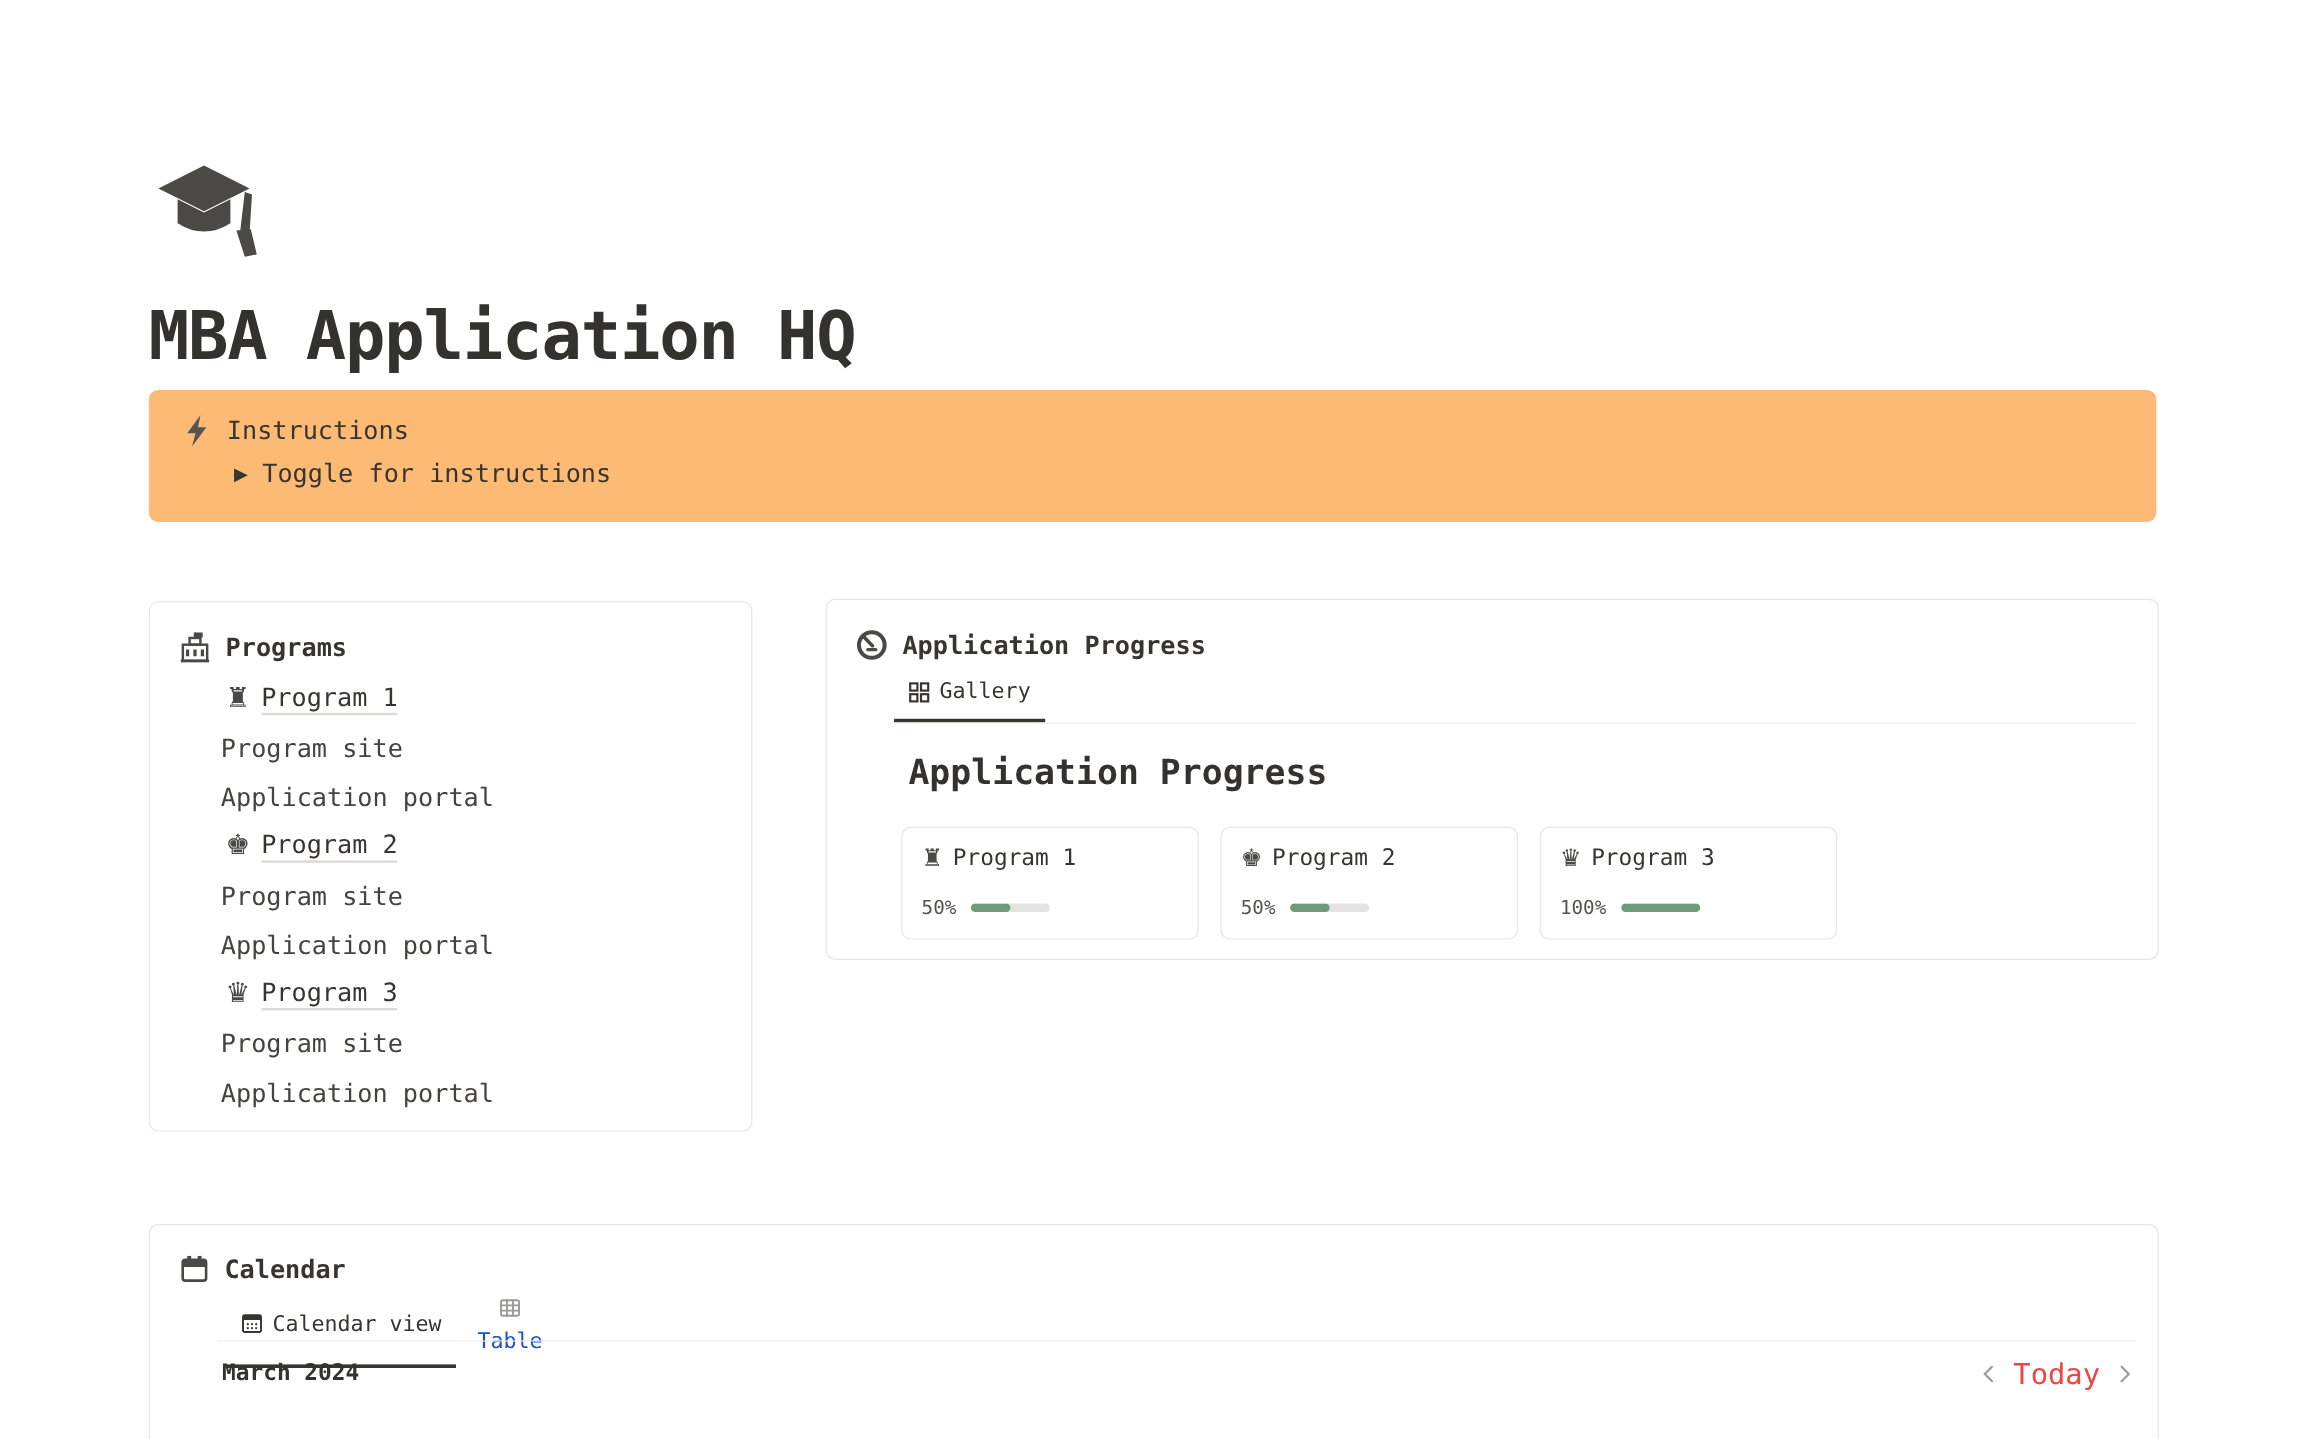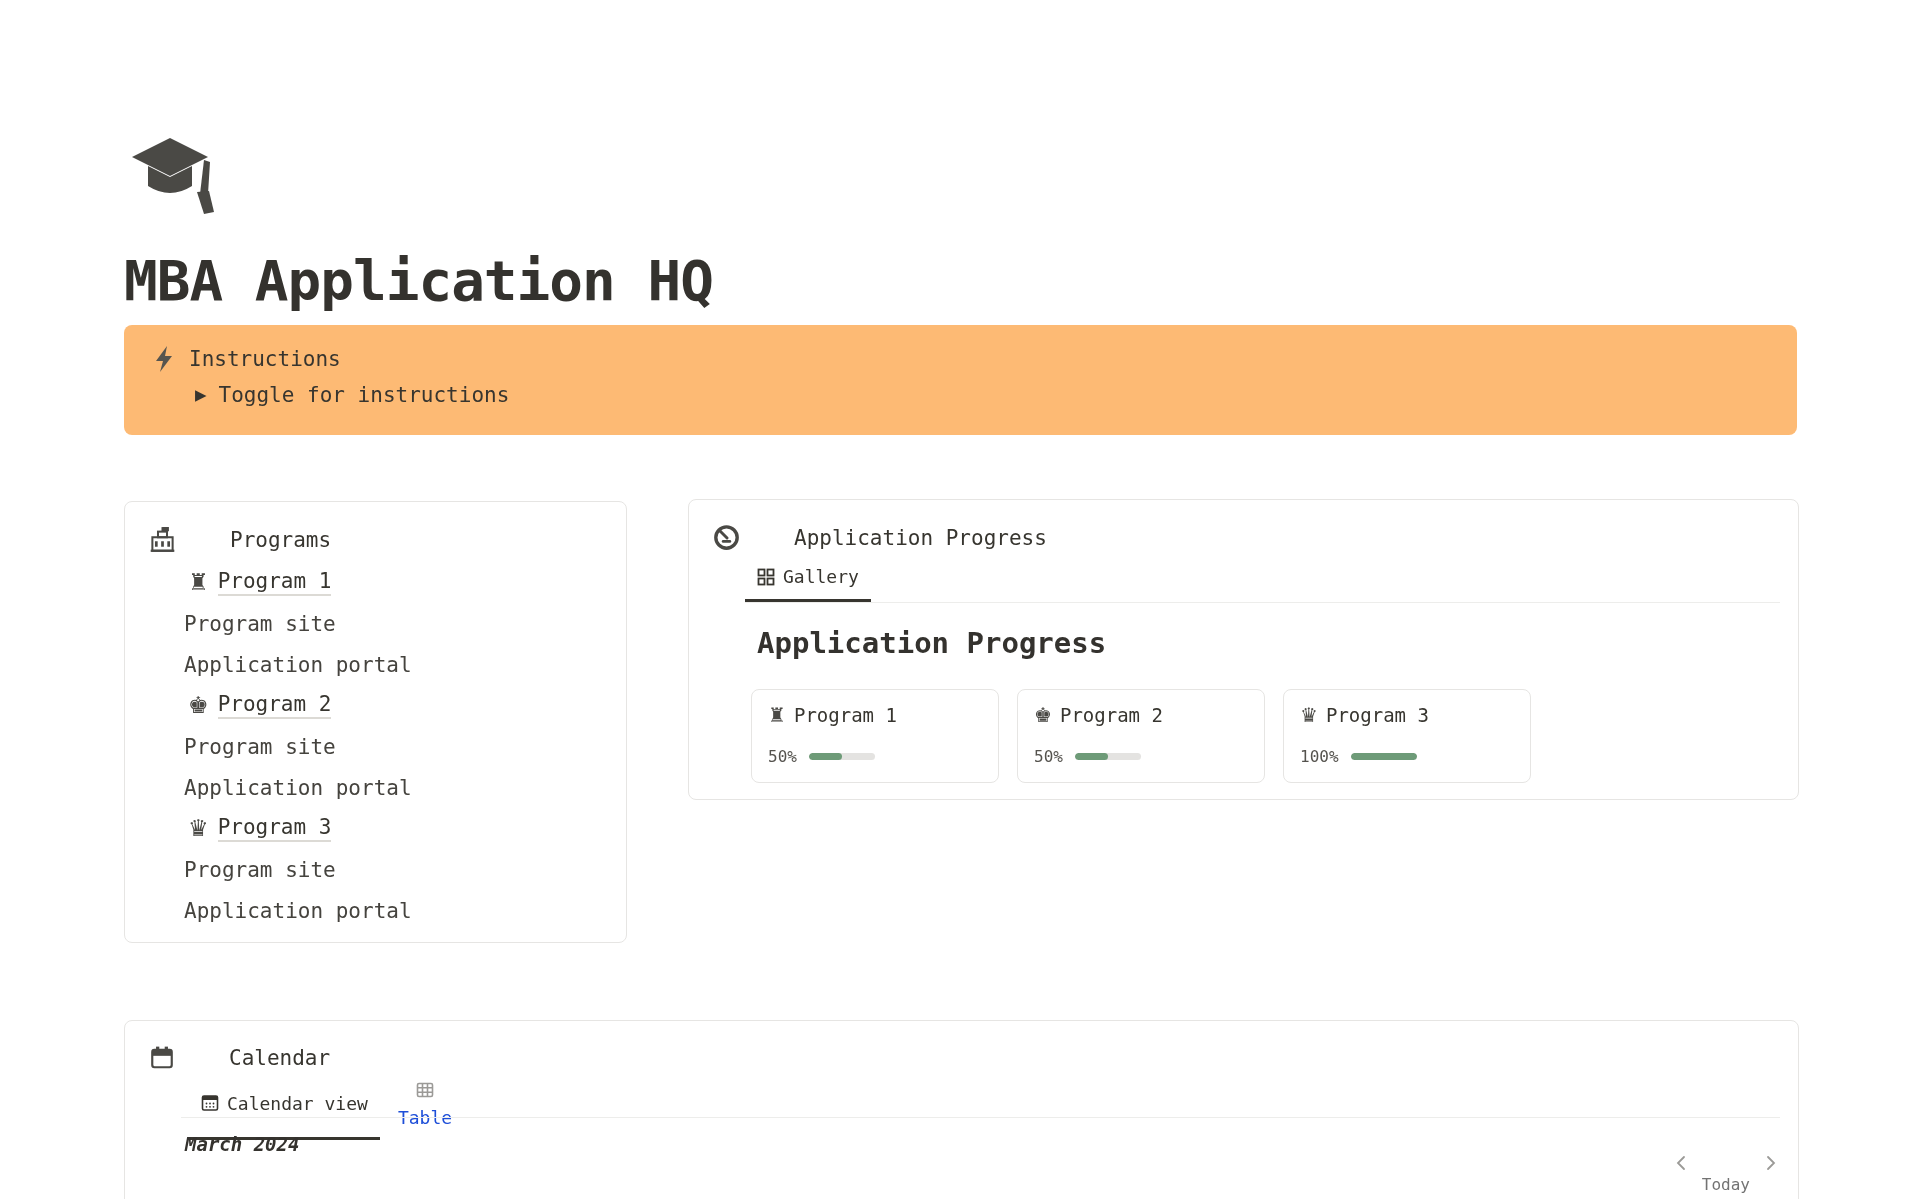--- a/index.html
+++ b/index.html
@@ -22,21 +22,21 @@
   .callout-row2{position:absolute;left:71px;top:58px;display:flex;align-items:center;gap:12px;}
   .callout-row2 .tri{font-family:"DejaVu Sans",sans-serif;font-size:15px;color:#37352f;}
   .callout-row2 .txt{font-size:21px;}
 
   
   .card{background:#fff;border:1px solid #e6e5e3;border-radius:8px;box-shadow:0 0 0 rgba(0,0,0,0);}
 
   
   .programs-card{left:124px;top:501px;width:501px;height:440px;}
   .card-header{position:absolute;left:24px;top:24px;display:flex;align-items:center;gap:12px;}
-  .card-header .txt{font-size:21px;font-weight:normal;margin-left:42px;}
+  .card-header .txt{font-size:21px;font-weight:bold;}
   .programs-list{position:absolute;left:0;top:60px;right:0;}
   .prog-row{height:41px;display:flex;align-items:center;}
   .prog-row.link-row{padding-left:63px;gap:9px;}
   .prog-row.plain-row{padding-left:59px;}
   .chess{font-family:"DejaVu Sans",sans-serif;font-size:23px;line-height:1;color:#4a4945;}
   .prog-link{font-size:21px;color:#37352f;border-bottom:2px solid #dcdad5;padding-bottom:1px;cursor:pointer;}
   .plain-row .txt{font-size:21px;color:#45433e;}
 
   
   .progress-card{left:688px;top:499px;width:1109px;height:299px;}
@@ -54,23 +54,23 @@
   .gcard-title .txt{font-size:19px;color:#37352f;}
   .gcard-progress{position:absolute;left:16px;bottom:16px;display:flex;align-items:center;gap:12px;}
   .gcard-progress .pct{font-size:16px;color:#55534e;}
   .bar-track{width:66px;height:7px;border-radius:4px;background:#e4e3e1;overflow:hidden;}
   .bar-fill{height:100%;border-radius:4px;}
 
   
   .calendar-card{left:124px;top:1020px;width:1673px;height:380px;}
   .calendar-tabs{position:absolute;left:64px;top:60px;display:flex;gap:6px;}
   .calendar-divider{left:56px;right:18px;top:96px;}
-  .cal-month{position:absolute;left:60px;top:112px;font-size:19px;font-weight:bold;color:#34322e;font-style:italic;}
+  .cal-month{position:absolute;left:60px;top:112px;font-size:19px;font-weight:bold;color:#34322e;}
   .cal-nav{position:absolute;right:22px;top:110px;display:flex;align-items:center;gap:16px;}
-  .cal-nav .today{font-size:16px;color:#737373;cursor:pointer;margin-top:44px;}
+  .cal-nav .today{font-size:24px;color:#ef4444;cursor:pointer;}
   .chev{cursor:pointer;}
   .day-row{position:absolute;left:56px;top:152px;display:flex;}
   .day-cell{width:230px;text-align:center;font-size:16px;color:#9e9d99;}
 </style>
 </head>
 <body>
 
 <div class="abs page-icon">
   <svg width="94" height="80" viewBox="0 0 94 80">
     <polygon points="40,2 78,21 40,40 2,21" fill="#4a4945"></polygon>

